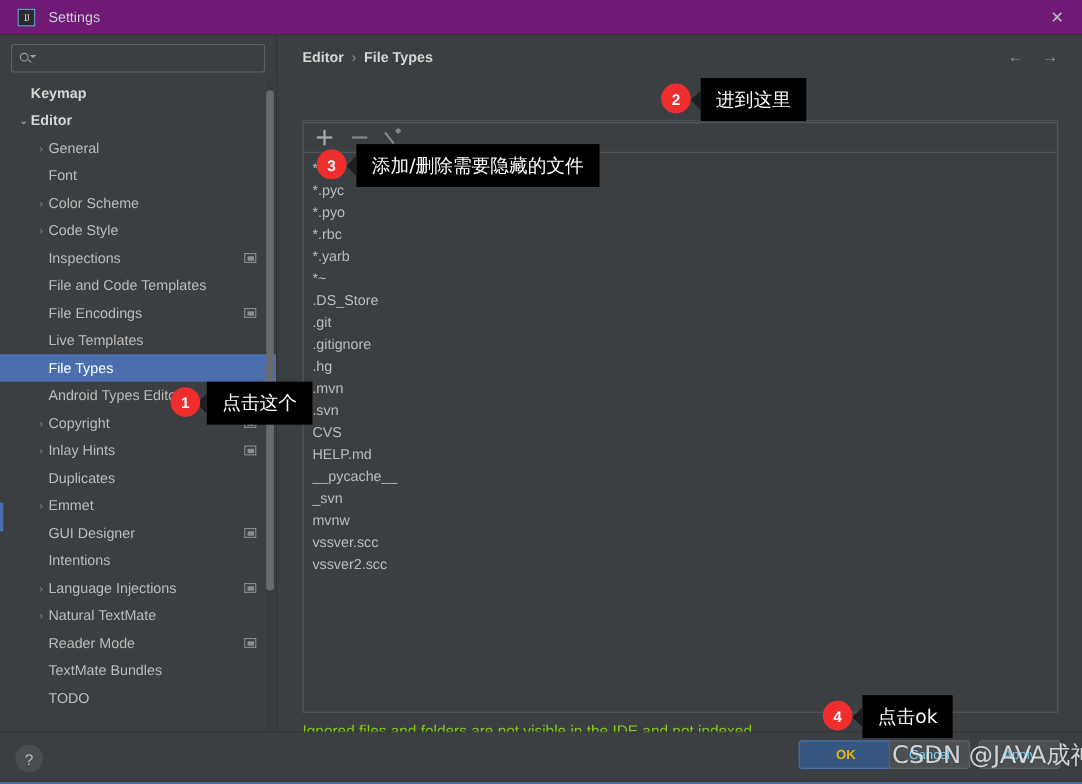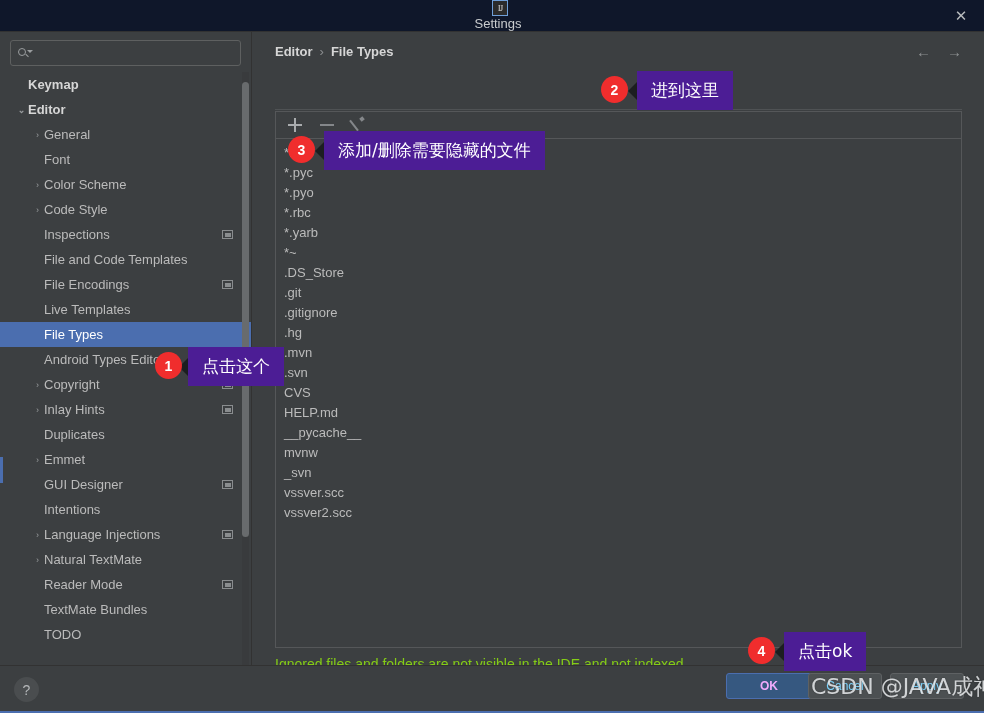--- a/index.html
+++ b/index.html
@@ -12,22 +12,22 @@
   #app {
     position: relative;
     width: 984px; height: 713px;
     background: #3c3f41;
     color: #bbbbbb;
   }
 
   
   .titlebar {
     position: absolute; left: 0; top: 0; width: 984px; height: 31px;
-    background: #0f172a;
-    display: flex; align-items: center; flex-direction: column;
+    background: #701a75;
+    display: flex; align-items: center;
   }
   .title-logo {
     width: 16px; height: 16px; margin-left: 16px;
     border: 1px solid #6f9fd8;
     background: #2b2b2b;
     display: flex; align-items: center; justify-content: center;
     font-size: 9px; color: #d4d4d4; letter-spacing: -1px;
     font-family: "Liberation Serif", serif;
   }
   .title-text {
@@ -222,40 +222,40 @@
   }
   .btn {
     position: absolute; top: 7px; height: 26px;
     border: 1px solid #5e6163; border-radius: 3px;
     background: #4c5052; color: #7dd3fc;
     display: flex; align-items: center; justify-content: center;
     font-size: 12px;
   }
   .btn-ok {
     left: 726px; width: 86px;
-    background: #365880; border-color: #4b6eaf; color: #f0abfc;
+    background: #365880; border-color: #4b6eaf; color: #eab308;
     font-weight: bold;
   }
   .btn-cancel { left: 808px; width: 74px; }
   .btn-apply  { left: 890px; width: 74px; }
   .bottom-blue-line {
     position: absolute; left: 0; top: 711px; width: 984px; height: 2px;
     background: #4b6eaf;
   }
 
   
   .badge {
     position: absolute; width: 27px; height: 27px; border-radius: 50%;
     background: #f02d2d; color: #ffffff;
     display: flex; align-items: center; justify-content: center;
     font-size: 14px; font-weight: bold; z-index: 40;
   }
   .callout {
     position: absolute; z-index: 35;
-    background: #4c1d95; color: #ffffff;
+    background: #000000; color: #ffffff;
     font-size: 17px; padding: 8px 14px;
     white-space: nowrap;
     font-family: "DejaVu Sans", sans-serif;
   }
   .callout::before {
     content: ""; position: absolute; left: -9px; top: 50%;
     margin-top: -9px;
     border-top: 9px solid transparent;
     border-bottom: 9px solid transparent;
     border-right: 9px solid #1c1e20;
@@ -454,22 +454,22 @@
           <div class="file-row">*~</div>
           <div class="file-row">.DS_Store</div>
           <div class="file-row">.git</div>
           <div class="file-row">.gitignore</div>
           <div class="file-row">.hg</div>
           <div class="file-row">.mvn</div>
           <div class="file-row">.svn</div>
           <div class="file-row">CVS</div>
           <div class="file-row">HELP.md</div>
           <div class="file-row">__pycache__</div>
+          <div class="file-row">_svn</div>
           <div class="file-row">mvnw</div>
-          <div class="file-row">_svn</div>
           <div class="file-row">vssver.scc</div>
           <div class="file-row">vssver2.scc</div>
         </div>
     </div>
 
     <div class="hint-text">Ignored files and folders are not visible in the IDE and not indexed</div>
   </div>
 
   <div class="bottom-sep"></div>
   <div class="bottom-bar">

